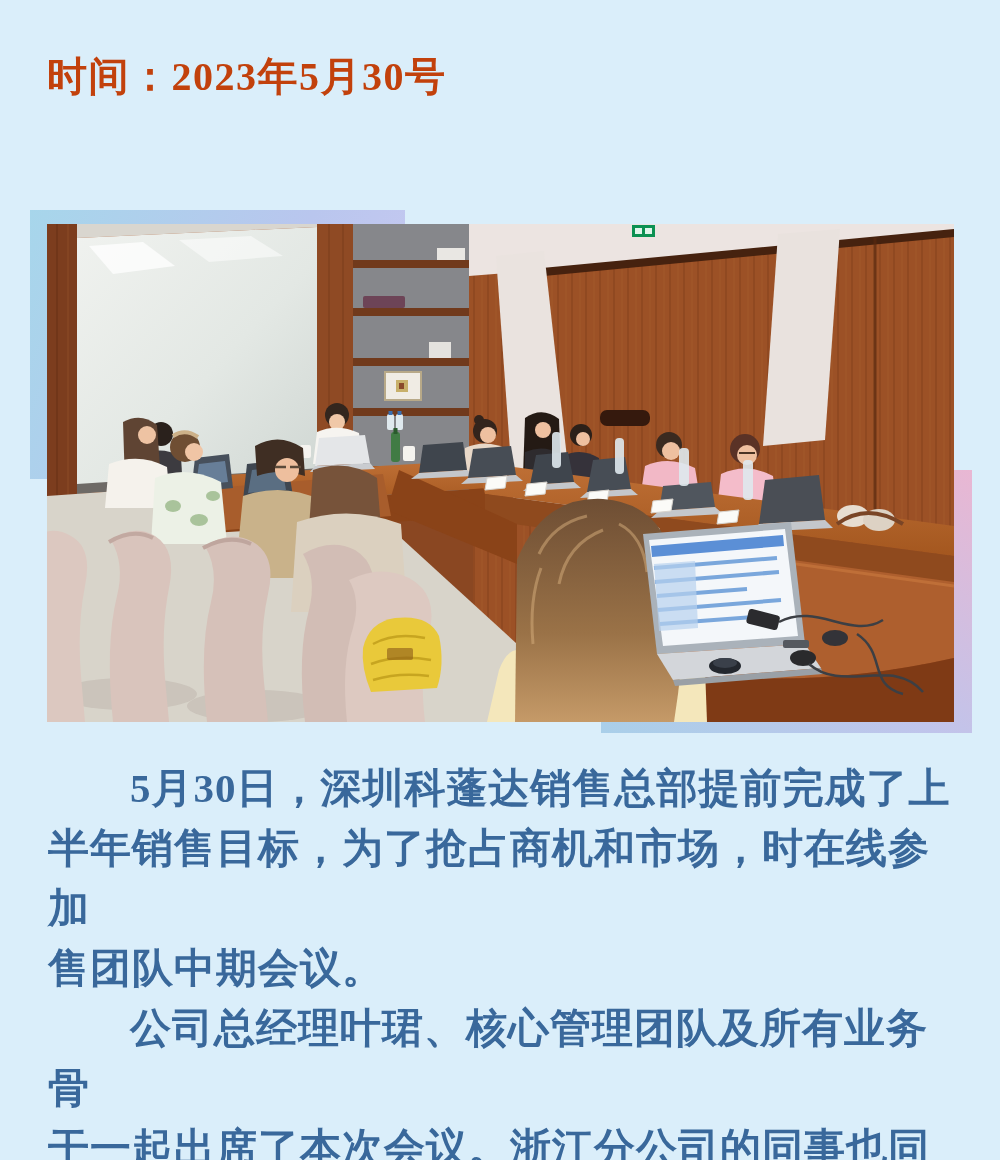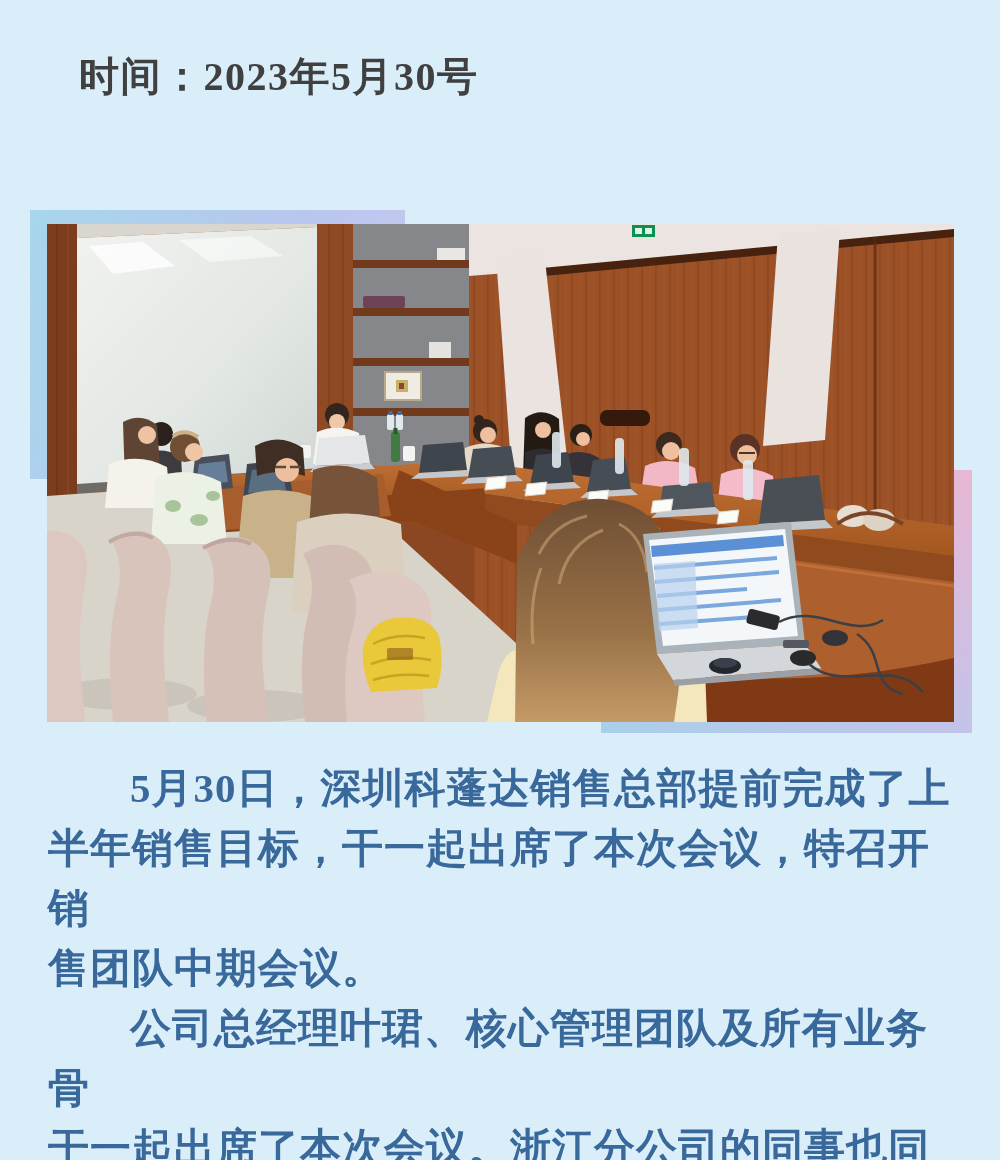--- a/index.html
+++ b/index.html
@@ -9,27 +9,26 @@
   }
   .page{
     position:relative;
     width:1000px;height:1160px;
     margin:0 auto;
     background:#daeefa;
     overflow:hidden;
   }
   .header{
     position:absolute;left:47px;top:48px;
-    color:#404040;
+    color:#c2410c;
     font-weight:bold;
     font-size:40px;
     line-height:57px;
     letter-spacing:1.5px;
     white-space:nowrap;
-    margin-left:32px;
   }
   .deco{position:absolute;}
   .deco-top-left{
     left:30px;top:210px;width:375px;height:269px;
     background:linear-gradient(110deg,#a7d6eb 0%,#b9c6ee 60%,#c9c9f1 100%);
   }
   .deco-bottom-right{
     left:601px;top:470px;width:371px;height:263px;
     background:linear-gradient(215deg,#e9b7d3 0%,#c0c4eb 55%,#a9cfe9 100%);
   }
@@ -365,20 +364,20 @@
       <g>
         <path d="M316,424 Q322,398 348,394 Q382,390 392,412 Q398,440 390,464 L324,468 Q314,444 316,424 Z" fill="#e9c93a"></path>
         <path d="M326,420 Q348,408 378,414 M324,440 Q350,430 384,436 M326,456 Q352,448 382,452" stroke="#c7a520" stroke-width="2.5" fill="none"></path>
         <rect x="340" y="424" width="26" height="12" rx="2" fill="#8a5a18" opacity="0.6"></rect>
       </g>
     </svg>
   </div>
 
   <div class="article">
     <p>5月30日，深圳科蓬达销售总部提前完成了上
-半年销售目标，干一起出席了本次会议，特召开销
+半年销售目标，为了抢占商机和市场，时在线参加
 售团队中期会议。</p>
     <p>公司总经理叶珺、核心管理团队及所有业务骨
 干一起出席了本次会议。浙江分公司的同事也同
 时在线参加。</p>
   </div>
 
 </div>
 
 </body></html>

